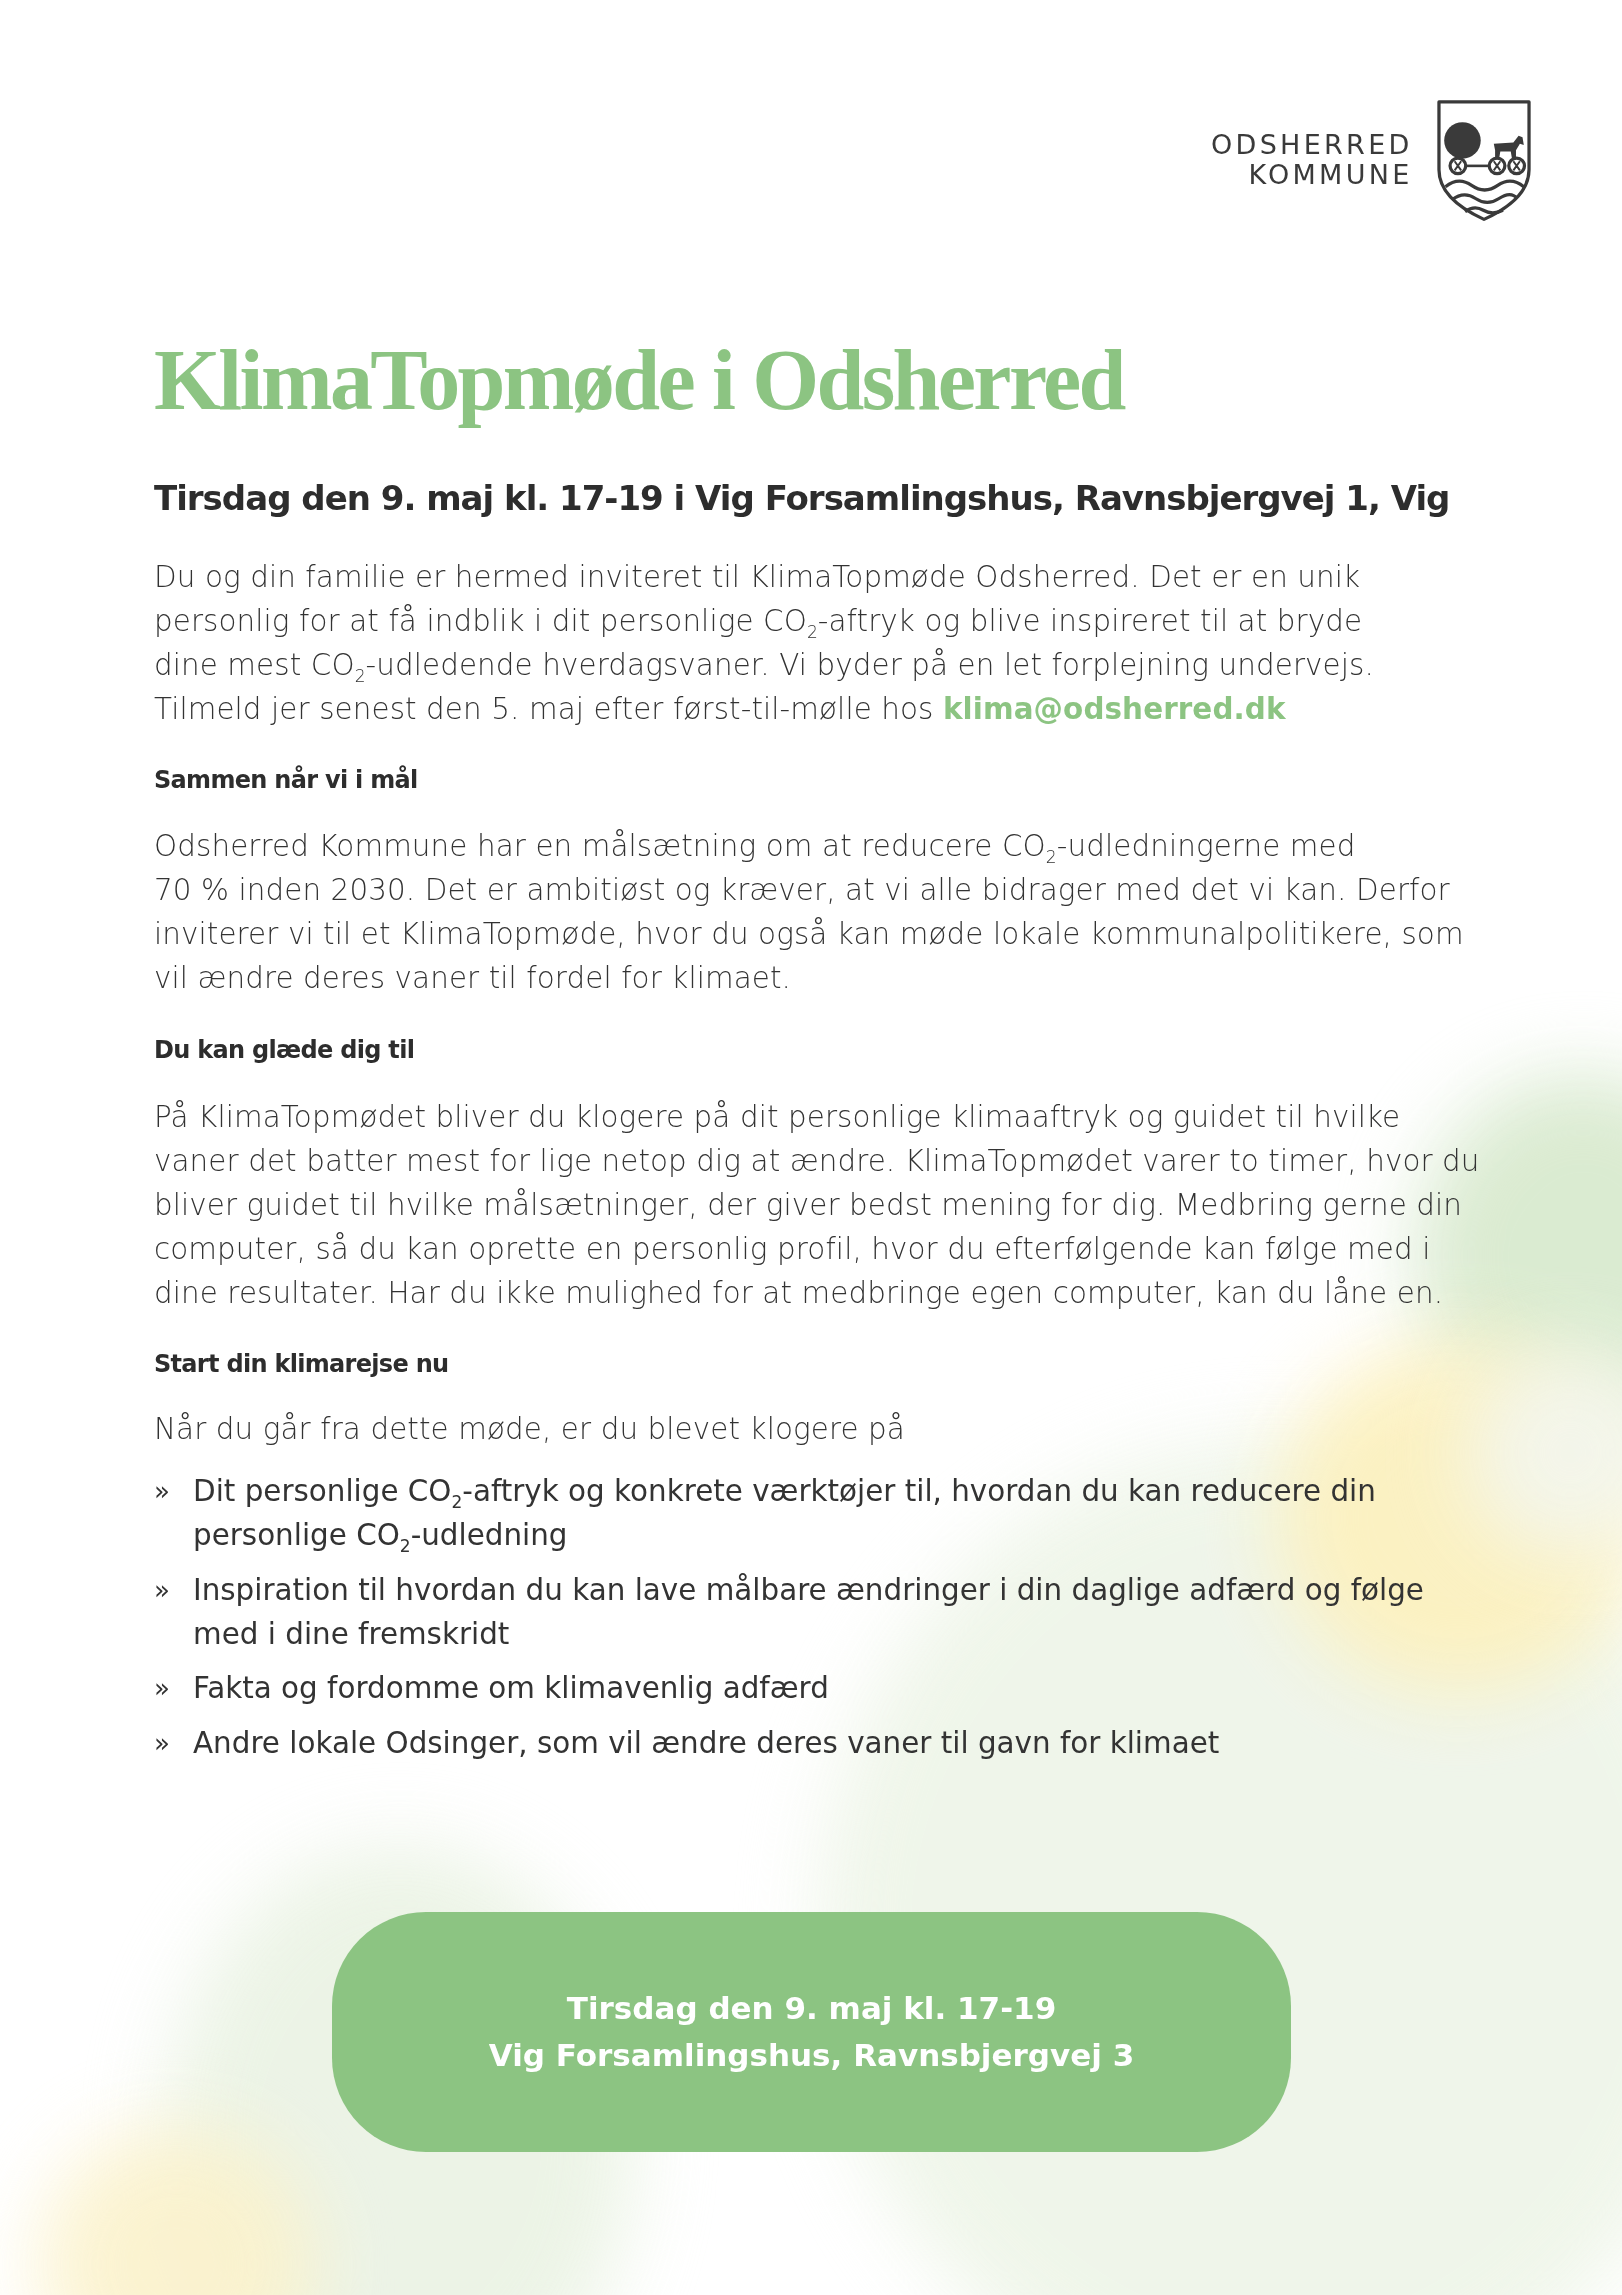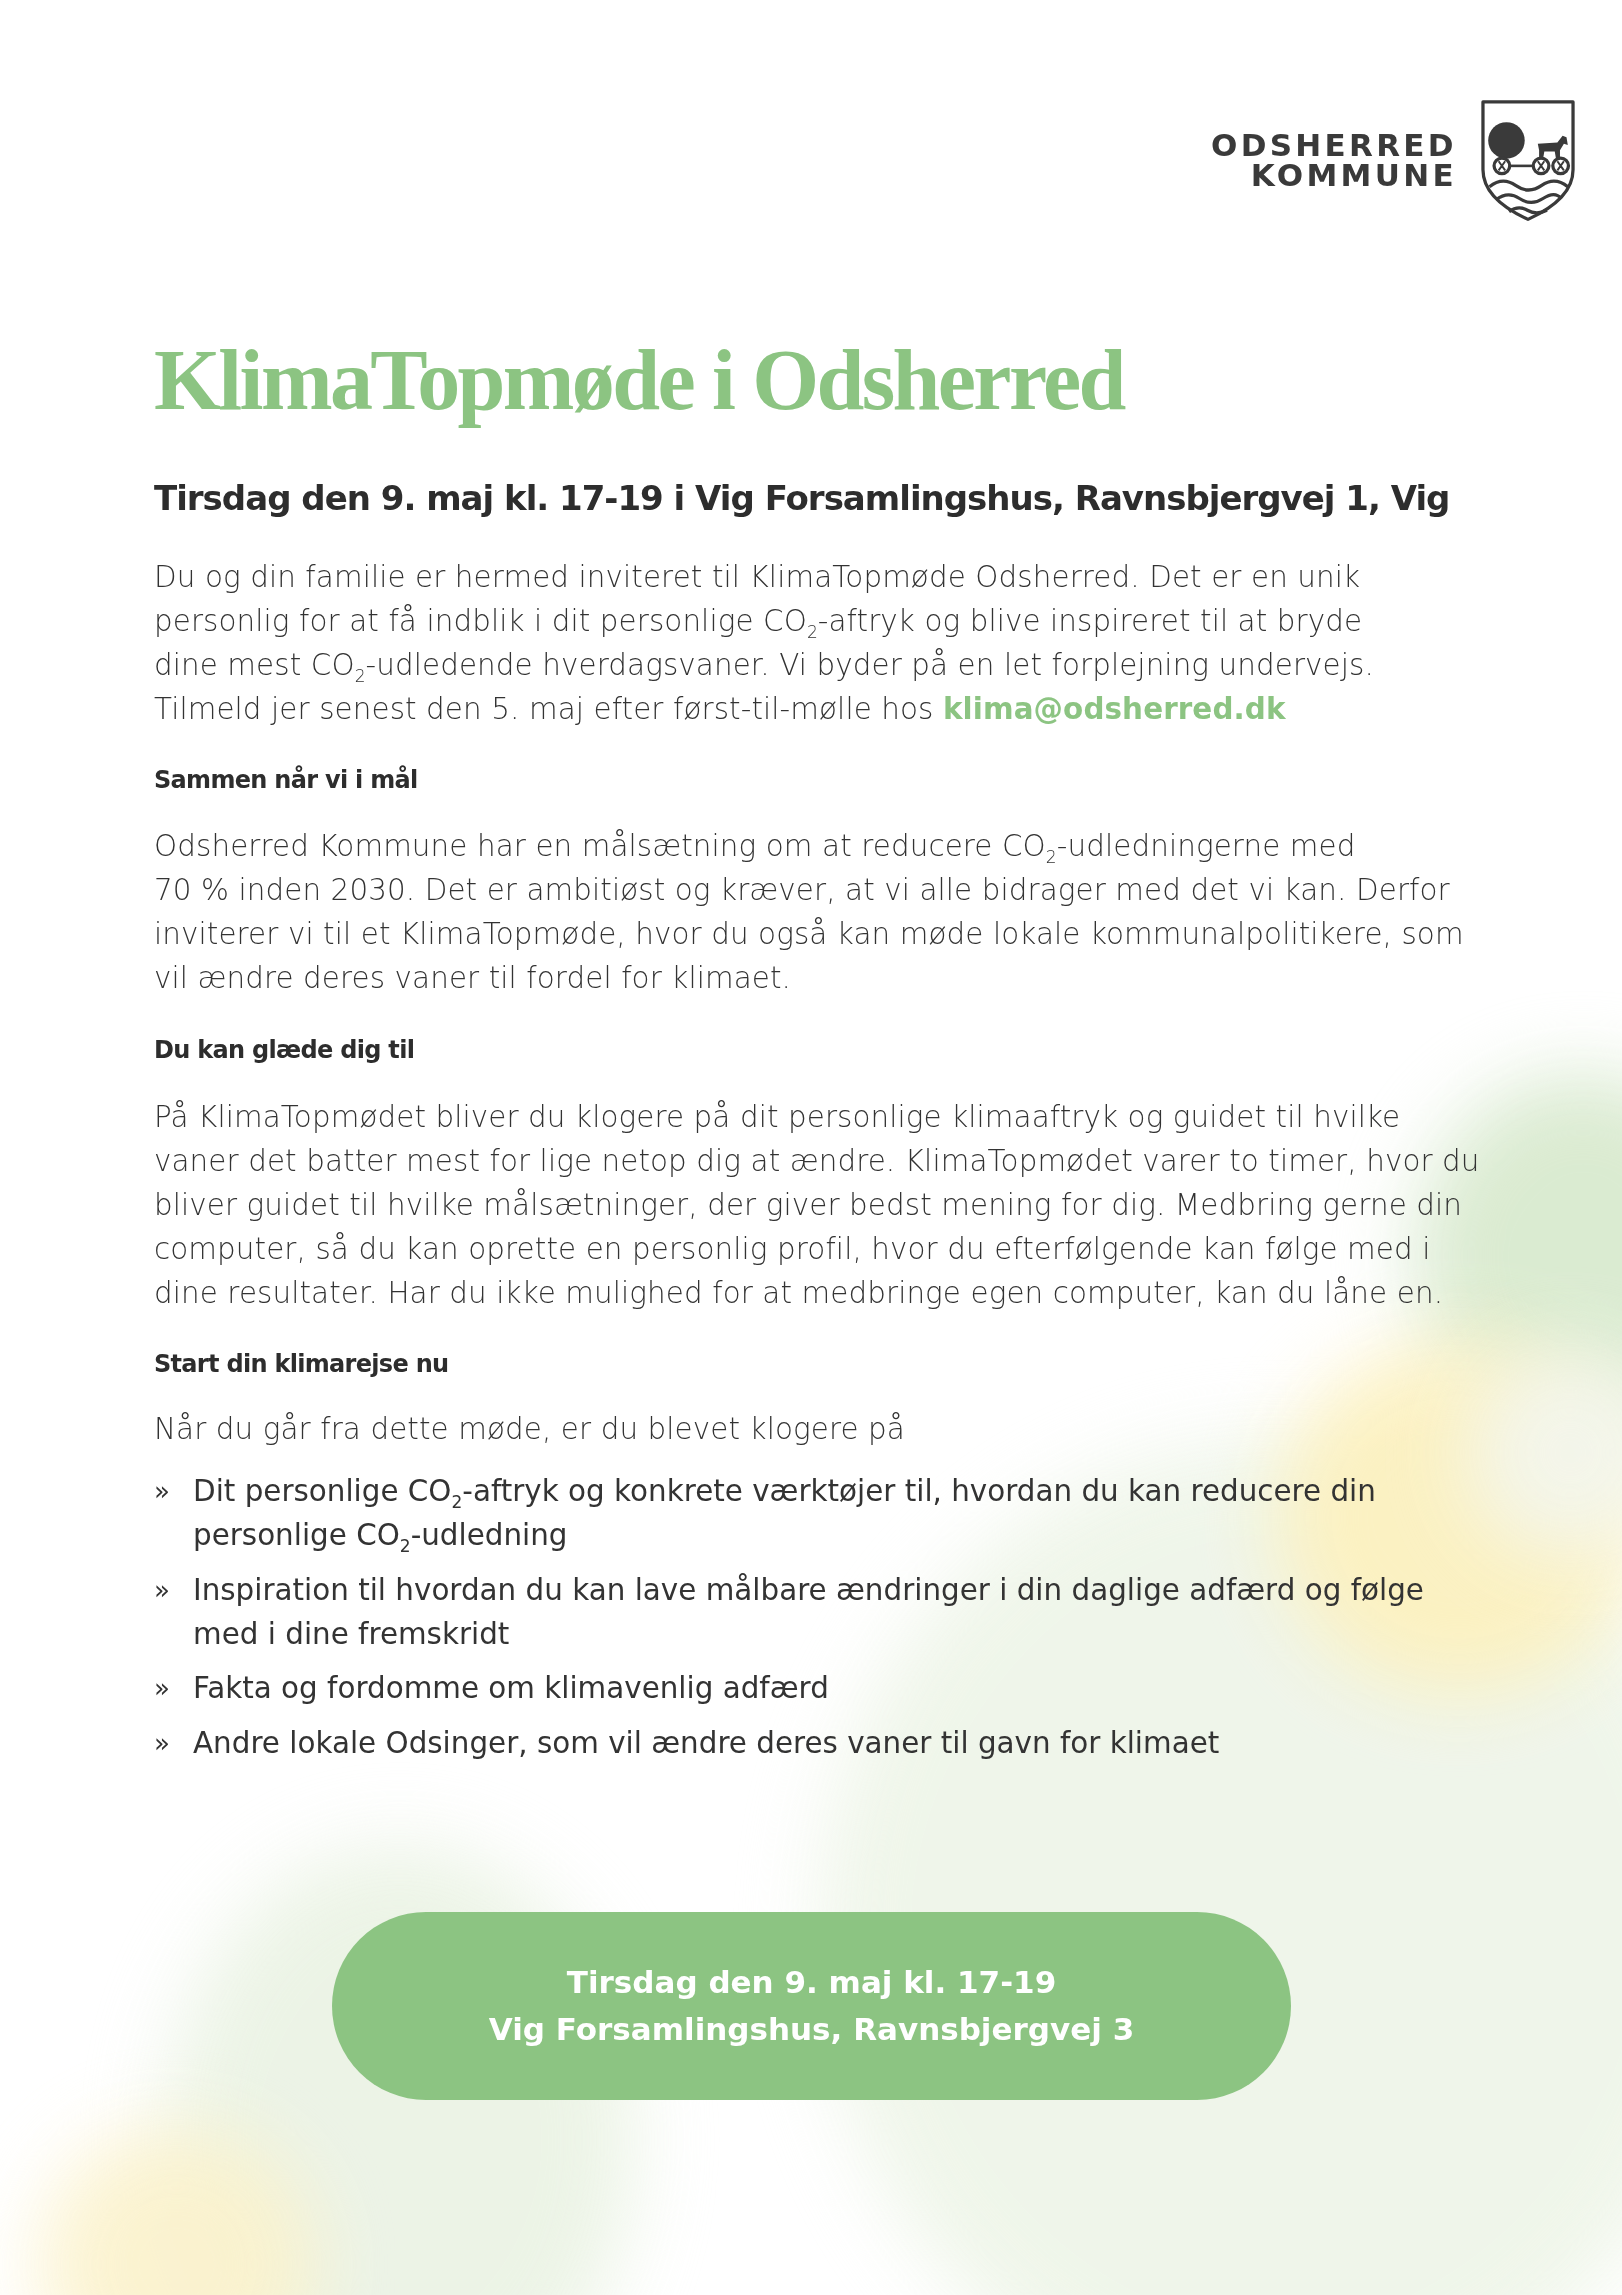--- a/index.html
+++ b/index.html
@@ -6,36 +6,36 @@
   body { width: 1623px; height: 2295px; position: relative; overflow: hidden; background: #ffffff; font-family: "DejaVu Sans", sans-serif; color: #333333; }
   .blob { position: absolute; border-radius: 50%; filter: blur(39px); pointer-events: none; }
   .b1 { left: 1413px; top: 1073px; width: 340px; height: 366px; background: #d9eacf; opacity: .95; }
   .b2 { left: 1276px; top: 1341px; width: 366px; height: 353px; background: #fcf1c0; opacity: .95; }
   .b3 { left: 818px; top: 1440px; width: 916px; height: 982px; background: #eef5e8; opacity: .9; }
   .b4 { left: 164px; top: 1845px; width: 471px; height: 589px; background: #e9f2e2; opacity: .85; }
   .b5 { left: 39px; top: 2127px; width: 275px; height: 275px; background: #fbf2cc; opacity: .9; }
   .b6 { left: 1466px; top: 1348px; width: 209px; height: 209px; background: #f3f6ee; opacity: .9; }
 
   .logo { position: absolute; left: 1211px; top: 98px; display: flex; align-items: center; }
-  .logo-text { text-align: right; font-family: "DejaVu Sans", sans-serif; font-weight: bold; font-size: 31px; letter-spacing: 3.3px; line-height: 30px; color: #3a3a3a; margin-right: 22px; }
+  .logo-text { text-align: right; font-family: "DejaVu Sans", sans-serif; font-weight: normal; font-size: 27px; letter-spacing: 3.3px; line-height: 30px; color: #3a3a3a; margin-right: 22px; }
   .shield { width: 98px; height: 124px; }
 
   .content { position: absolute; left: 154px; top: 0; width: 1335px; }
   h1 { position: absolute; top: 330px; left: 0; margin: 0; font-family: Liberation Serif, serif; font-weight: bold; font-size: 86px; letter-spacing: -2.6px; color: #8cc482; white-space: nowrap; }
   .subtitle { position: absolute; top: 478px; left: 0; margin: 0; font-weight: bold; font-size: 34px; letter-spacing: -1px; color: #2d2d2d; white-space: nowrap; }
   .para { position: absolute; left: 0; margin: 0; font-size: 29.4px; line-height: 44px; color: #333; font-weight: 300; letter-spacing: 0.1px; }
   .para sub { font-size: 17px; vertical-align: -6.5px; line-height: 0; }
   .heading { position: absolute; left: 0; margin: 0; font-size: 24px; color: #2d2d2d; letter-spacing: -0.7px; }
   .email { color: #8cc482; font-weight: bold; }
   .bullets { position: absolute; left: 0; top: 1469px; margin: 0; padding: 0; list-style: none; width: 1309px; }
   .bullets li { position: relative; padding-left: 39px; font-size: 29.4px; line-height: 44px; margin-bottom: 10.5px; color: #333; }
   .bullets li .marker { position: absolute; left: 0; top: 0; font-size: 26px; }
   .bullets sub { font-size: 17px; vertical-align: -6.5px; line-height: 0; }
 
-  .pill { position: absolute; left: 332px; top: 1912px; width: 959px; height: 188px; border-radius: 94px; background: #8cc482; display: flex; flex-direction: column; justify-content: center; align-items: center; color: #fff; font-weight: bold; font-size: 31px; line-height: 47px; }
+  .pill { position: absolute; left: 332px; top: 1912px; width: 959px; height: 240px; border-radius: 94px; background: #8cc482; display: flex; flex-direction: column; justify-content: center; align-items: center; color: #fff; font-weight: bold; font-size: 31px; line-height: 47px; }
 </style>
 </head>
 <body>
 
 <div class="blob b3"></div>
 <div class="blob b4"></div>
 <div class="blob b1"></div>
 <div class="blob b2"></div>
 <div class="blob b6"></div>
 <div class="blob b5"></div>

